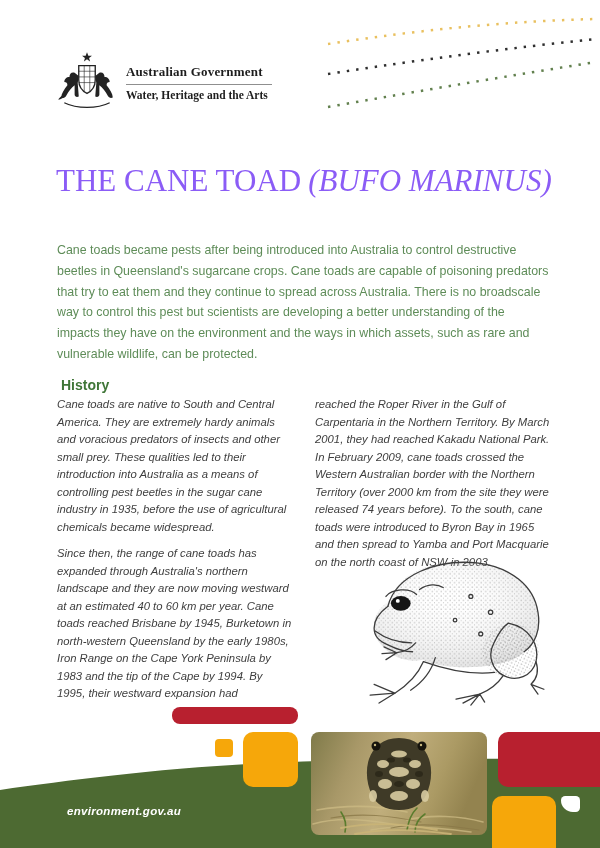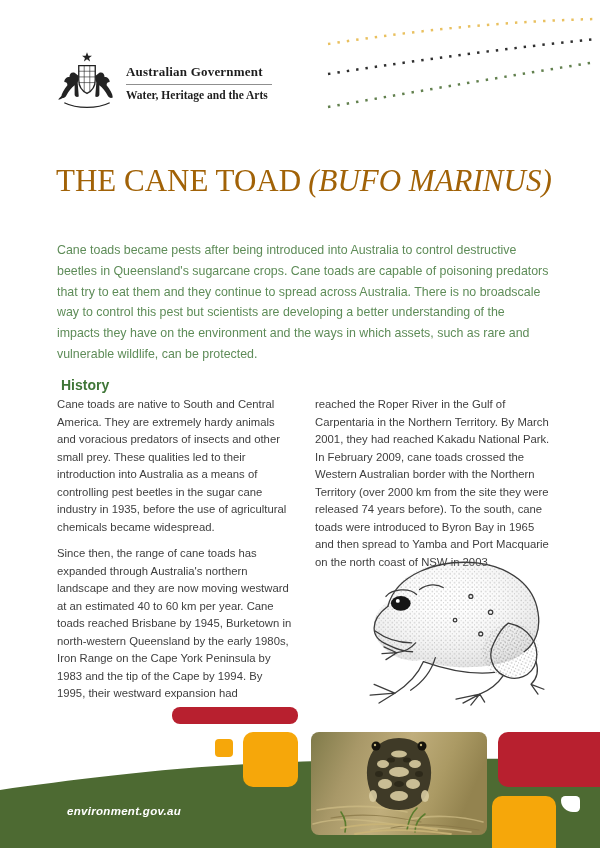--- a/index.html
+++ b/index.html
@@ -10,29 +10,29 @@
   .crest{position:absolute;left:54px;top:50px;width:66px;height:60px;}
   .gov-block{position:absolute;left:126px;top:64px;width:170px;font-family:"Liberation Serif",serif;color:#1d1d1d;}
   .gov-title{font-size:13px;font-weight:bold;letter-spacing:.2px;}
   .gov-divider{width:146px;height:1px;background:#8f8f8f;margin:4px 0 4px 0;}
   .dept{font-size:11.5px;font-weight:bold;line-height:12px;}
 
   
   .arcs{position:absolute;left:320px;top:10px;width:280px;height:105px;}
 
   
-  .page-title{position:absolute;left:56px;top:163px;width:520px;font-family:"Liberation Serif",serif;font-size:31px;color:#a16207;white-space:nowrap;}
+  .page-title{position:absolute;left:56px;top:163px;width:520px;font-family:"Liberation Serif",serif;font-size:31px;color:#8b5cf6;white-space:nowrap;}
   .page-title .latin{font-style:italic;margin-left:7px;}
 
   
   .intro{position:absolute;left:57px;top:240px;width:492px;font-size:12.4px;line-height:20.8px;color:#5E8C58;}
 
   
   .history-heading{position:absolute;left:57px;top:373px;font-size:14px;font-weight:bold;color:#3F7637;}
-  .columns{position:absolute;left:57px;top:396px;width:494px;display:flex;gap:22px;}
+  .columns{position:absolute;left:57px;top:396px;width:494px;display:flex;gap:22px;font-style:italic;}
   .col{width:240px;font-size:11.3px;line-height:17.5px;color:#3E3E3E;}
   .col p{margin:0 0 9px 0;}
 
   
   .illustration{position:absolute;left:358px;top:555px;width:202px;height:153px;}
 
   
   .green-curve{position:absolute;left:0;top:753px;width:600px;height:95px;}
   .blk{position:absolute;}
   .red-left{left:172px;top:707px;width:126px;height:17px;background:#B8202F;border-radius:8px;}

